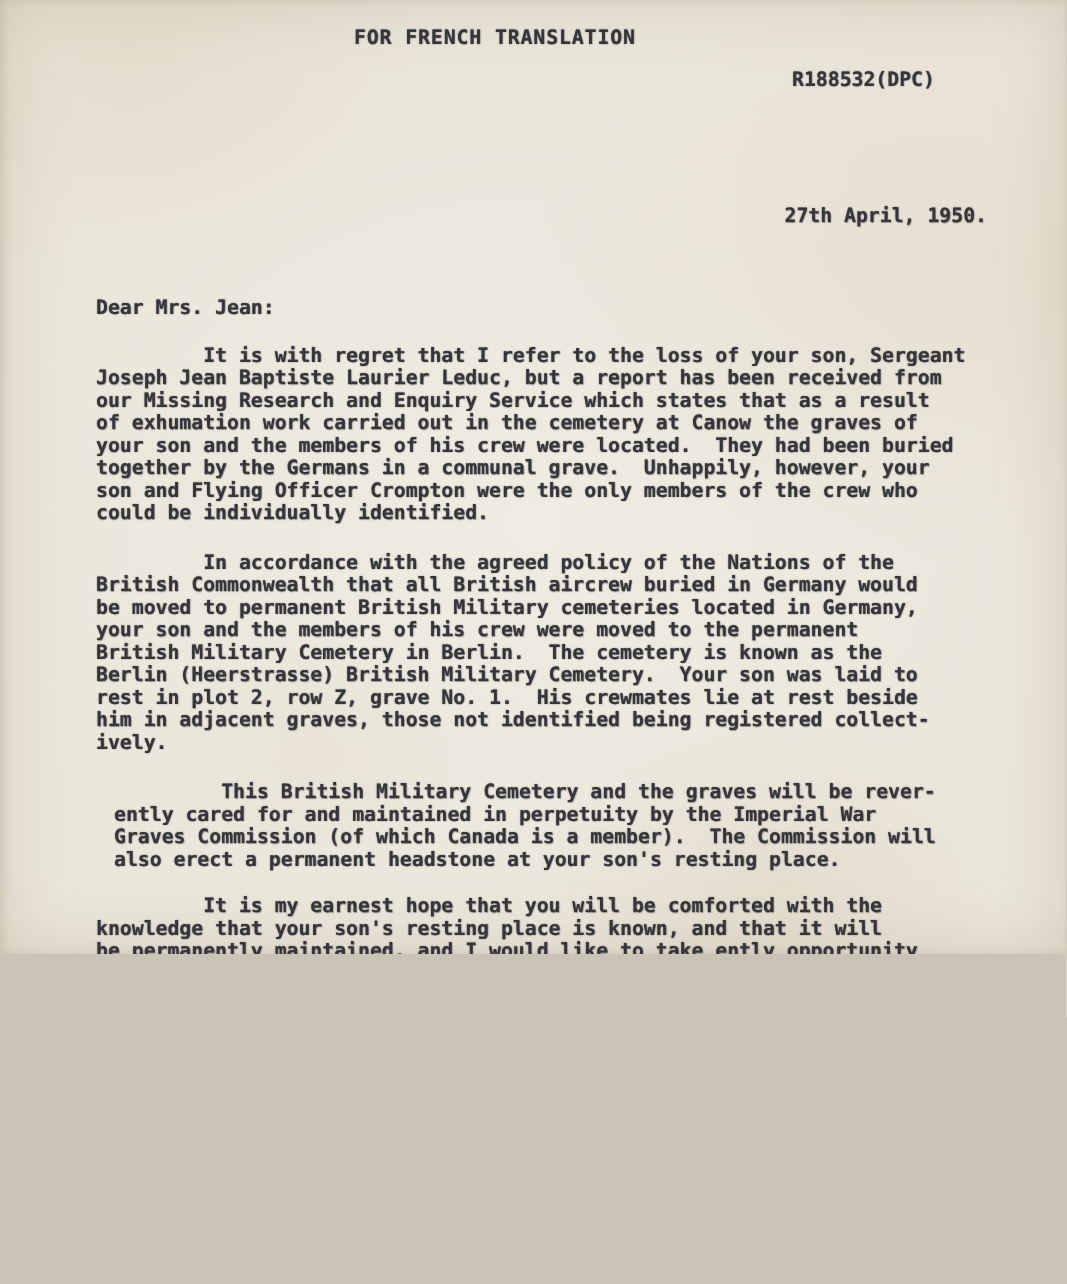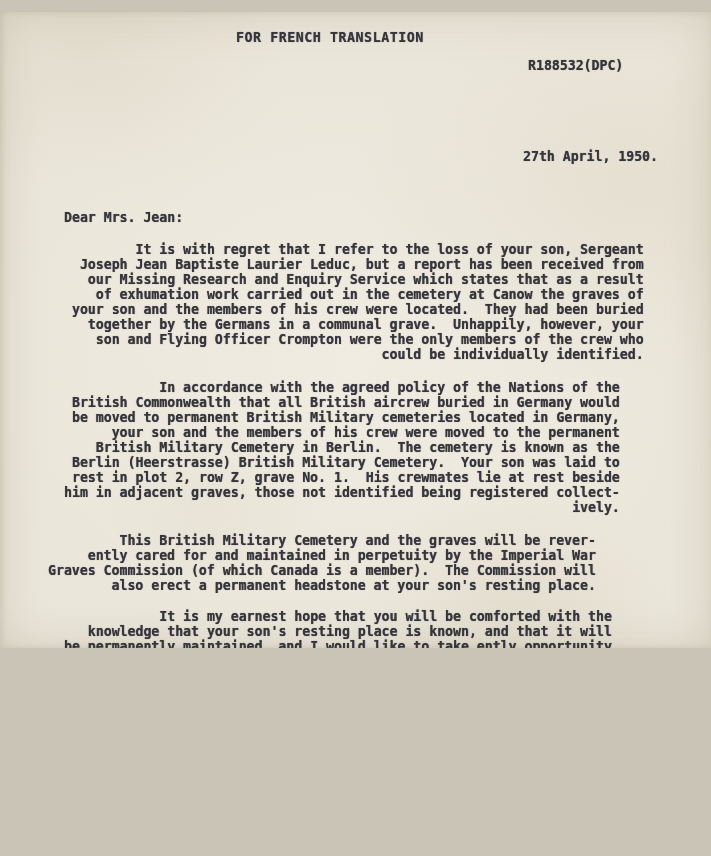--- a/index.html
+++ b/index.html
@@ -1,30 +1,29 @@
 <!DOCTYPE html>
 <html><head>
 <meta charset="utf-8">
 <style>
   html,body{margin:0;padding:0;background:#c9c4b6;}
   #page{
     position:relative;
     width:711px;height:636px;
-    margin:12px auto;
+    margin:0 auto;
     overflow:hidden;
     background-color:#eae6da;
     background-image:
       radial-gradient(ellipse 320px 220px at 12% 6%, rgba(213,203,182,.30), transparent 65%),
       radial-gradient(ellipse 420px 300px at 88% 28%, rgba(216,207,186,.28), transparent 65%),
       radial-gradient(ellipse 520px 420px at 50% 55%, rgba(243,240,231,.55), transparent 75%),
       radial-gradient(ellipse 260px 180px at 72% 92%, rgba(208,198,175,.30), transparent 60%),
       radial-gradient(ellipse 180px 140px at 30% 78%, rgba(210,201,180,.22), transparent 60%);
     box-shadow: inset 0 0 46px rgba(150,138,112,.28), inset 2px 0 6px rgba(120,110,90,.18);
     font-family:"DejaVu Sans Mono","Liberation Mono",monospace;
-    text-align:right;
   }
   .tw{
     position:absolute;
     font-family:"DejaVu Sans Mono","Liberation Mono",monospace;
     font-weight:700;
     font-size:13.2px;
     line-height:15px;
     color:#35353b;
     text-shadow:0 0 1px rgba(42,42,48,.55), .4px .4px .6px rgba(42,42,48,.35);
     white-space:pre;
@@ -77,21 +76,21 @@
   <div class="tw" style="left:64px;top:368px;">         In accordance with the agreed policy of the Nations of the
 British Commonwealth that all British aircrew buried in Germany would
 be moved to permanent British Military cemeteries located in Germany,
 your son and the members of his crew were moved to the permanent
 British Military Cemetery in Berlin.  The cemetery is known as the
 Berlin (Heerstrasse) British Military Cemetery.  Your son was laid to
 rest in plot 2, row Z, grave No. 1.  His crewmates lie at rest beside
 him in adjacent graves, those not identified being registered collect-
 ively.</div>
 
-  <div class="tw" style="left:48px;top:521px;">         This British Military Cemetery and the graves will be rever-
+  <div class="tw" style="left:76px;top:521px;">         This British Military Cemetery and the graves will be rever-
 ently cared for and maintained in perpetuity by the Imperial War
 Graves Commission (of which Canada is a member).  The Commission will
 also erect a permanent headstone at your son's resting place.</div>
 
   <div class="tw" style="left:64px;top:597px;">         It is my earnest hope that you will be comforted with the
 knowledge that your son's resting place is known, and that it will
 be permanently maintained, and I would like to take ently opportunity
 of expressing to you and the members of your family my deepest sym-
 pathy in the loss of your gallant son.</div>
 

